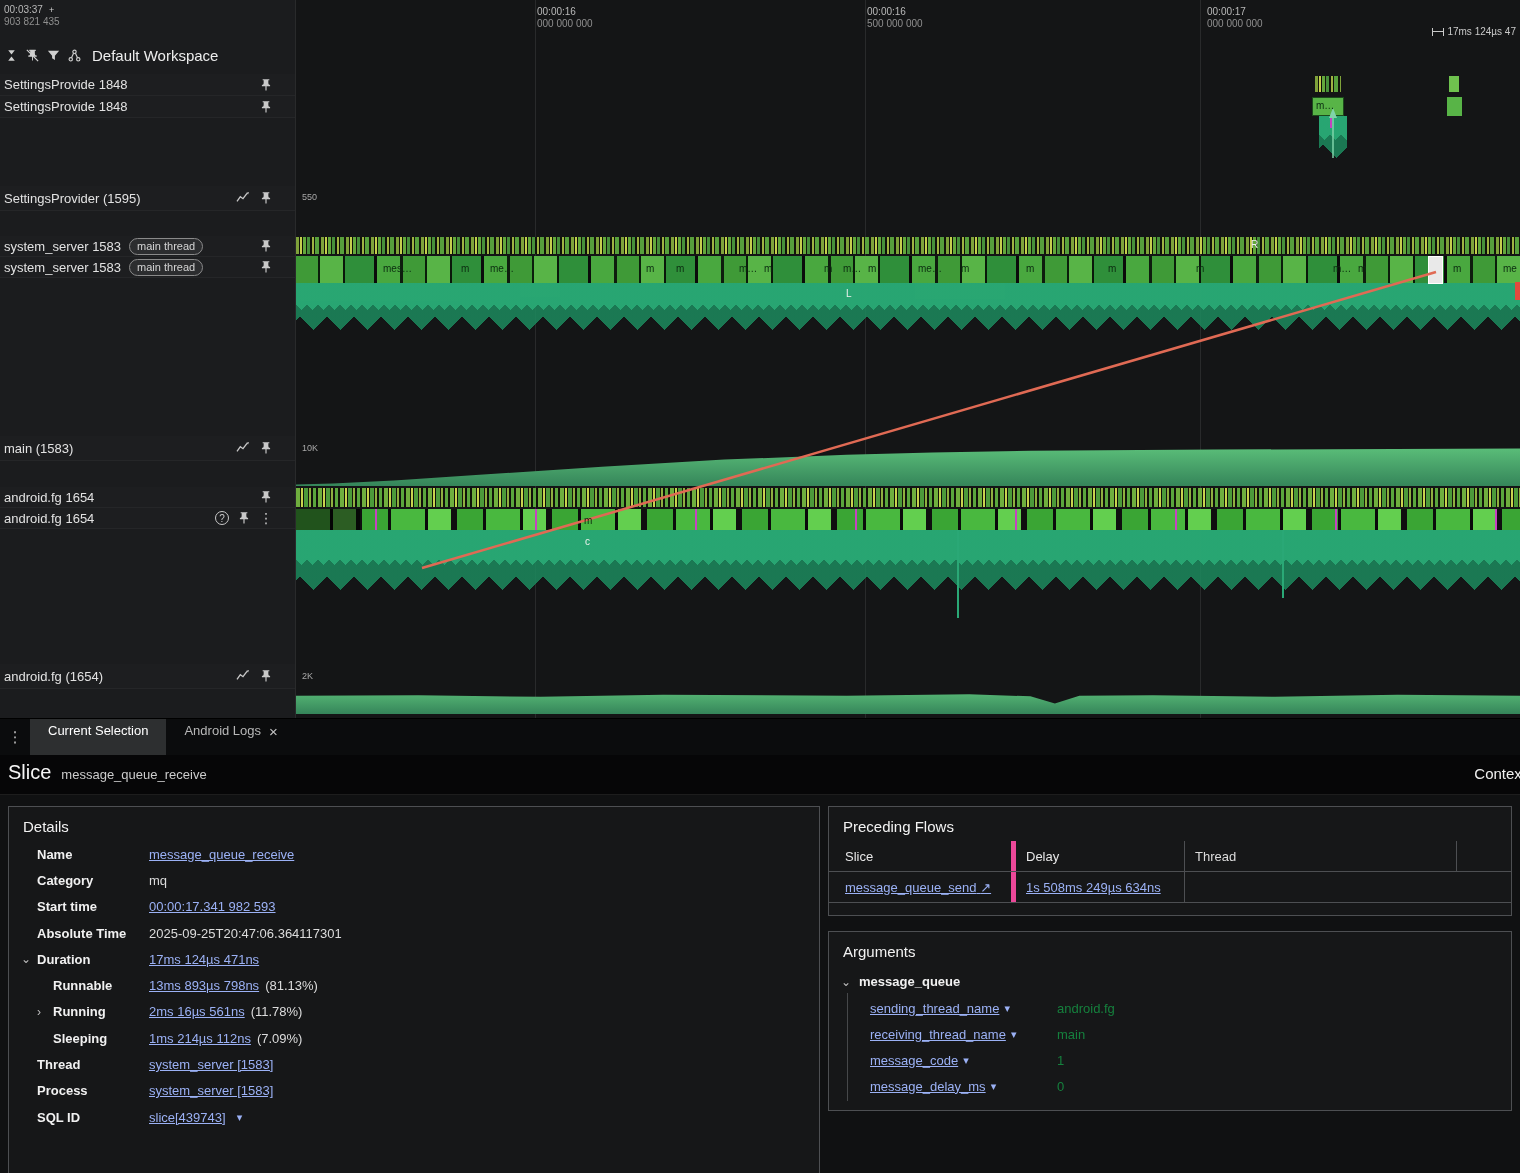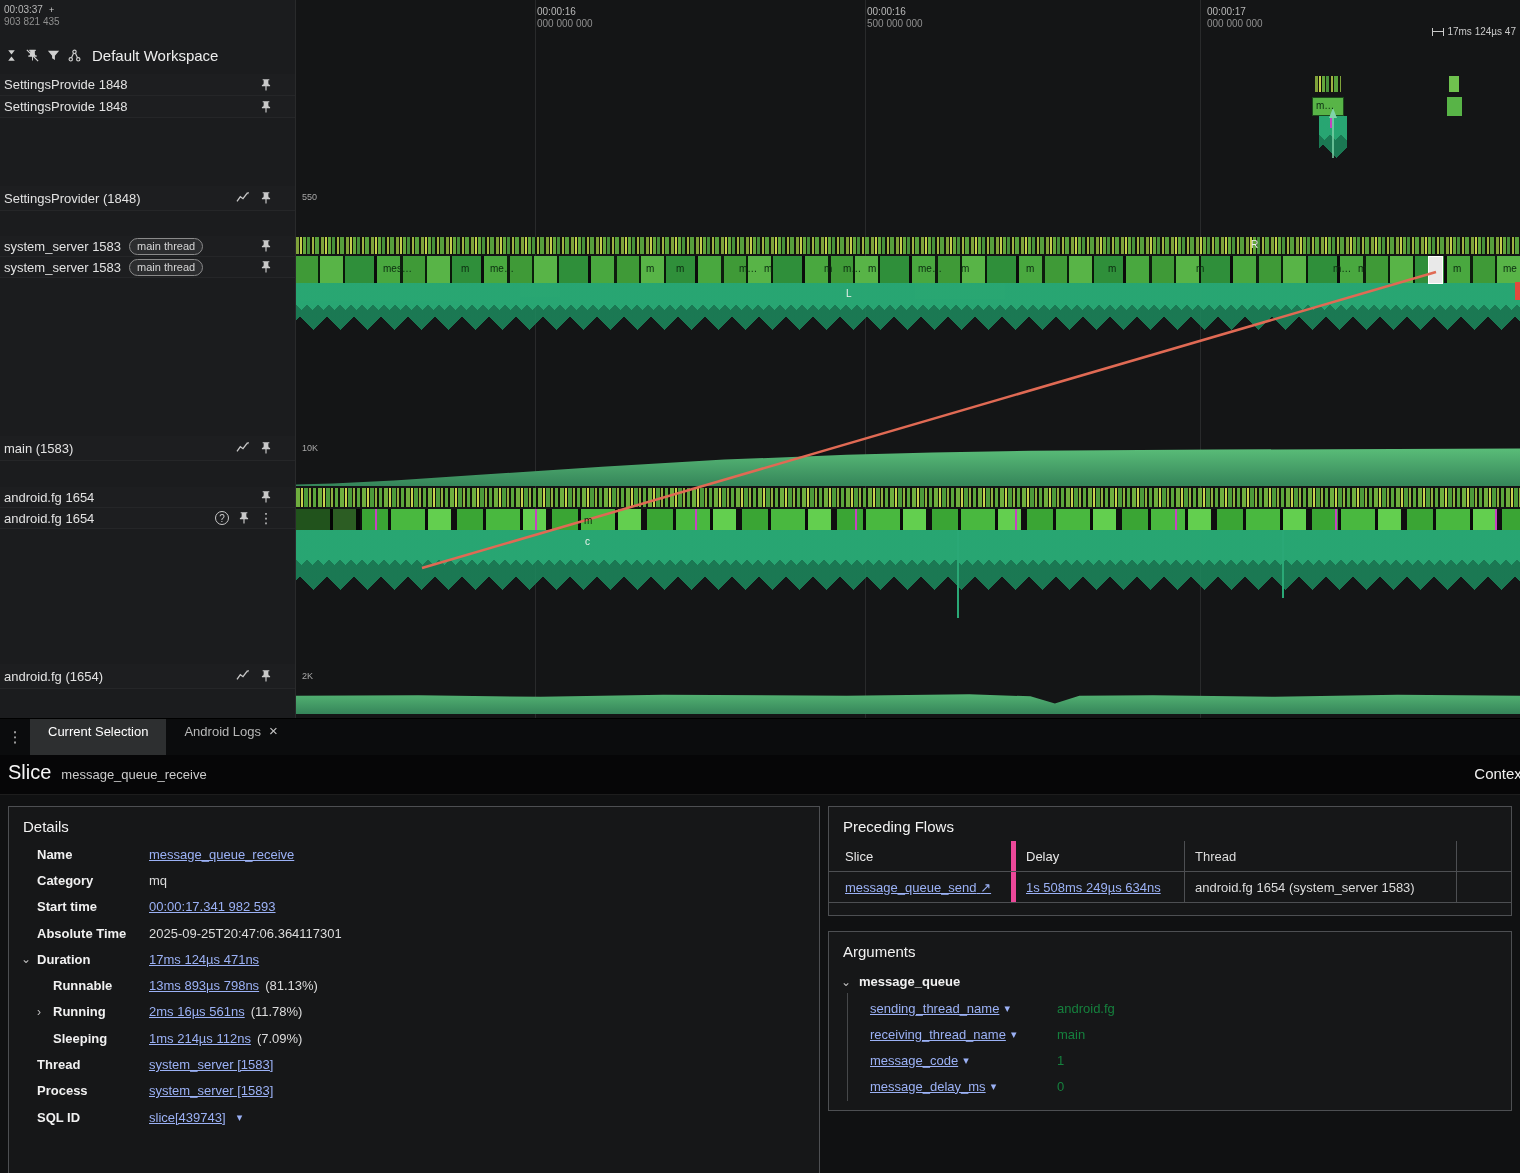--- a/index.html
+++ b/index.html
@@ -64,21 +64,21 @@
 
   #labels-layer { position:absolute; left:0; top:0; width:1520px; height:718px; z-index:8; pointer-events:none; }
   .slice-label { position:absolute; font-size:10px; color:#0b2c10; white-space:nowrap; pointer-events:auto; }
   .slice-label.light { color:#eef2ee; }
 
   
   .bottom { position:relative; width:1520px; height:455px; background:#101112; border-top:1px solid #000; }
   .tabbar { position:absolute; left:0; top:0; width:1520px; height:36px; background:#0b0c0d;
     display:flex; align-items:stretch; }
   .tab-kebab { color:#bdbdbd; font-size:15px; width:30px; display:flex; align-items:center; justify-content:center; }
-  .tab { display:flex; align-items:flex-end; gap:8px; padding:16px 18px; font-size:13px; color:#b8b8b8; }
+  .tab { display:flex; align-items:flex-start; gap:8px; padding:4px 18px; font-size:13px; color:#b8b8b8; }
   .tab.active { background:#2d2f30; color:#ffffff; }
   .tab .close { color:#c4c4c4; font-size:15px; }
 
   .slicehdr { position:absolute; left:0; top:36px; width:1520px; height:40px; background:#060607;
     display:flex; align-items:baseline; padding:0 8px; border-bottom:1px solid #1d1d1d; }
   .slicehdr .kind { font-size:20px; color:#f5f5f5; padding-top:6px; }
   .slicehdr .sname { font-size:13px; color:#cccccc; margin-left:10px; }
   .slicehdr .ctx { margin-left:auto; font-size:15px; color:#f0f0f0; white-space:nowrap; margin-right:-14px; }
 
   .card { position:absolute; background:#161718; border:1px solid #4d4f52; }
@@ -179,21 +179,21 @@
     </div>
     <div class="trow" style="top:96px;height:22px">
       <span class="tname">SettingsProvide 1848</span>
       <span class="ticons">
           <svg class="pin" viewBox="0 0 24 24">
             <path d="M16 9V4h1a1 1 0 0 0 0-2H7a1 1 0 0 0 0 2h1v5a3 3 0 0 1-3 3v2h6v7l1 1 1-1v-7h6v-2a3 3 0 0 1-3-3z"></path>
           </svg>
         </span>
     </div>
     <div class="trow" style="top:186px;height:25px">
-      <span class="tname">SettingsProvider (1848)</span>
+      <span class="tname">SettingsProvider (1595)</span>
       <span class="ticons">
         <svg class="charticon" viewBox="0 0 24 24">
             <path d="M3 17l5-7 4 3 6-8" fill="none" stroke="#c9c9c9" stroke-width="2"></path>
             <path d="M21 3l-4 1.2 2.6 2.6z" fill="#c9c9c9"></path>
           </svg>
         <svg class="pin" viewBox="0 0 24 24">
             <path d="M16 9V4h1a1 1 0 0 0 0-2H7a1 1 0 0 0 0 2h1v5a3 3 0 0 1-3 3v2h6v7l1 1 1-1v-7h6v-2a3 3 0 0 1-3-3z"></path>
           </svg>
       </span>
     </div>
@@ -419,21 +419,20 @@
         <span class="c1">Slice</span>
         <span class="c2">Delay</span>
         <span class="c3">Thread</span>
         <span class="c4"></span>
       </div>
       <div class="pfrow">
         <span class="c1"><a class="link"><span>message_queue_send</span> <span>↗</span></a></span>
         <span class="c2">
             <a class="link">1s 508ms 249µs 634ns</a>
           </span>
-        <span class="c3">android.fg 1654 (system_server 1583)</span>
         <span class="c4"></span>
       </div>
     </div>
 
     <div class="card args-card">
       <div class="card-title">Arguments</div>
       <div class="arggroup">
         <span class="chev">⌄</span>
         <span class="gname">message_queue</span>
       </div>

